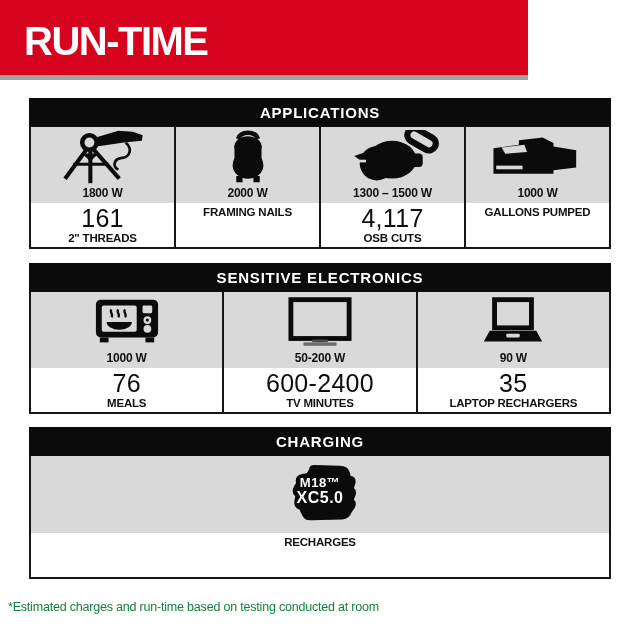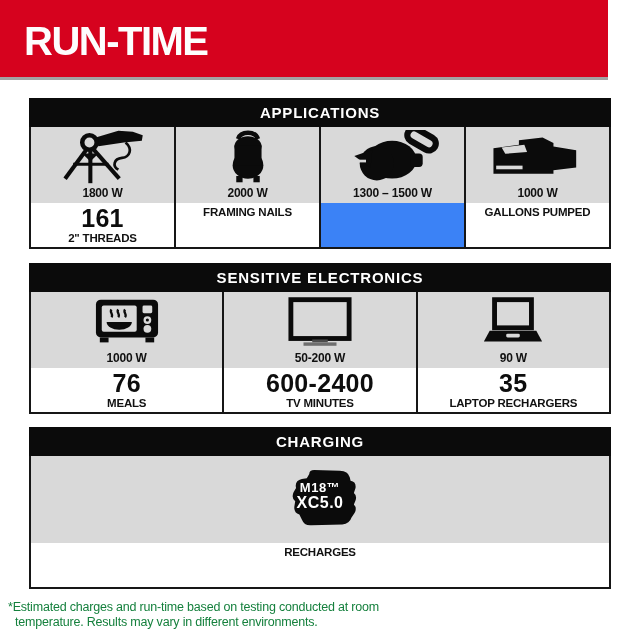--- a/index.html
+++ b/index.html
@@ -1,46 +1,46 @@
 <!DOCTYPE html>
 <html><head>
 <meta charset="utf-8">
 <style>
   * { margin:0; padding:0; box-sizing:border-box; }
   html,body { width:640px; height:640px; background:#fff; font-family:"Liberation Sans", sans-serif; }
   .page { position:relative; width:640px; height:640px; background:#fff; overflow:hidden; }
 
   
-  .banner { position:absolute; left:0; top:0; width:608px; height:80px;
-            background:#d6021e; border-bottom:3px solid #a3a3a3; }
+  .banner { position:absolute; left:0; top:0; width:528px; height:80px;
+            background:#d6021e; border-bottom:5px solid #a3a3a3; }
   .banner-title { position:absolute; left:24px; top:18px; color:#fdfdfd;
                   font-size:40px; font-weight:bold; letter-spacing:-1.5px;
                   transform:scaleY(1.02); transform-origin:left top; }
 
   
   .content { position:absolute; left:29px; width:582px; }
   .content.s1 { top:98px; }
   .content.s2 { top:263px; }
   .content.s3 { top:427px; }
 
   .sec-header { height:29px; background:#0b0b0b; color:#fff; text-align:center;
                 line-height:29px; font-weight:bold; font-size:15px; letter-spacing:0.8px; }
   .sec-body { border:2px solid #161616; border-top:none; display:flex; background:#3b82f6; }
   .cell { flex:1 1 0; display:flex; flex-direction:column; }
   .cell + .cell { border-left:2px solid #161616; }
   .cell-top { height:76px; background:#d9d9d9; display:flex; flex-direction:column;
               align-items:center; justify-content:flex-end; }
   .icon-wrap { flex:1 1 auto; display:flex; align-items:center; justify-content:center; width:100%; }
   .watts { font-size:12px; font-weight:bold; color:#111; letter-spacing:-0.2px; padding-bottom:3px; }
   .cell-bottom { height:44px; background:#fff; text-align:center; padding-top:2px; }
-  .value { font-size:25px; font-weight:700; color:#0d0d0d; line-height:26px; letter-spacing:0.3px; }
+  .value { font-size:25px; font-weight:400; color:#0d0d0d; line-height:26px; letter-spacing:0.3px; }
   .label { font-size:11.5px; font-weight:bold; color:#111; letter-spacing:-0.2px; line-height:14px; }
 
   
-  .cell-top.tall { height:87px; position:relative;justify-content:flex-end; }
+  .cell-top.tall { height:77px; position:relative;justify-content:flex-end; }
   .battery { position:relative; width:76px; height:62px; margin-bottom:4px; }
   .battery svg { position:absolute; left:0; top:0; }
   .battery-text { position:absolute; left:0; top:13px; width:100%; text-align:center;
                   color:#fff; font-weight:800; line-height:15px; }
   .battery-text .l1 { font-size:13px; letter-spacing:0.5px; display:block; }
   .battery-text .l2 { font-size:16px; letter-spacing:0.5px; display:block; }
 
   
   .footnote { position:absolute; left:8px; top:600px; font-size:12.5px; color:#15803d;
               line-height:14.5px; letter-spacing:-0.2px; }
@@ -110,20 +110,24 @@
             <svg width="104" height="54" viewBox="0 0 110 60">
               <rect class="stroke-ink" x="70" y="3" width="34" height="15" rx="7.5" stroke-width="7" transform="rotate(30 87 10)"></rect>
               <ellipse class="ink" cx="54" cy="33" rx="27" ry="21"></ellipse>
               <circle class="ink" cx="37" cy="37" r="19"></circle>
               <path class="ink" d="M12 29 L32 22 L30 42 Z"></path>
               <rect class="bg" x="8" y="33" width="17" height="3"></rect>
               <rect class="ink" x="74" y="26" width="14" height="15" rx="4"></rect>
             </svg>
           </span>
           <span class="watts">1300 – 1500 W</span>
+        </div>
+        <div class="cell-bottom">
+          <div class="value">4,117</div>
+          <div class="label">OSB CUTS</div>
         </div>
       </div>
 
       <div class="cell">
         <div class="cell-top">
           <span class="icon-wrap">
             <svg width="104" height="50" viewBox="0 0 110 55">
               <path class="ink" d="M6 18 L34 14 L34 9 L60 6 L72 12 L72 16 L97 20 L97 39 L72 42 L72 46 L6 46 Z"></path>
               <path class="bg" d="M15 17 L40 14 L43 22 L19 24 Z"></path>
               <rect class="bg" x="9" y="37" width="29" height="4"></rect>
@@ -223,16 +227,15 @@
         </div>
         <div class="cell-bottom">
           <div class="label">RECHARGES</div>
         </div>
       </div>
     </div>
   </div>
 
   <div class="footnote">
     <div class="fn1">*Estimated charges and run-time based on testing conducted at room</div>
-    <div class="fn2">temperature. Results may vary in different environments.</div>
   </div>
 
 </div>
 
 </body></html>

